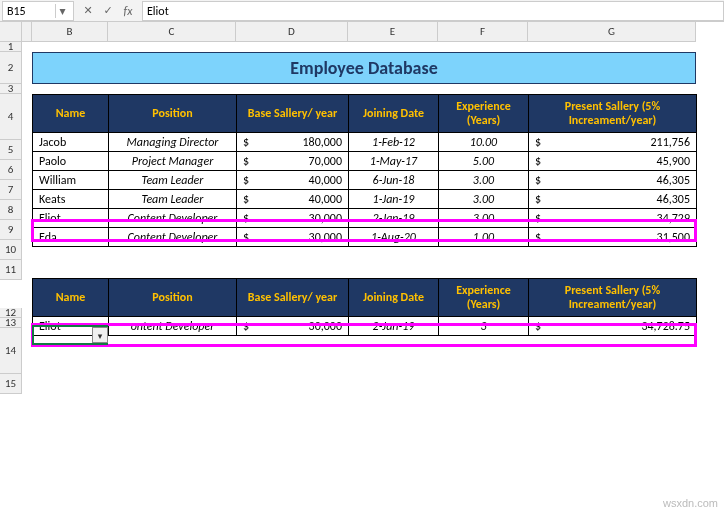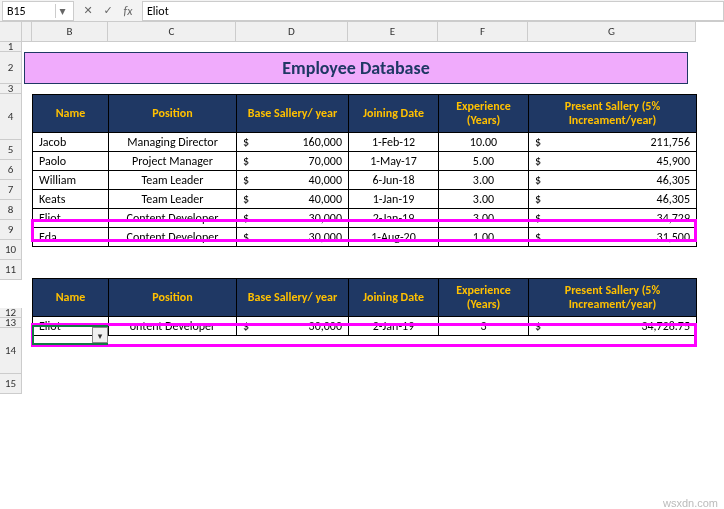--- a/index.html
+++ b/index.html
@@ -32,26 +32,26 @@
     .cA { width: 10px; }
     .cB { width: 76px; }
     .cC { width: 128px; }
     .cD { width: 112px; }
     .cE { width: 90px; }
     .cF { width: 90px; }
     .cG { width: 168px; }
     
     .content { position: relative; }
     
-    .title-band { position: absolute; left: 2px; top: 10px; width: 664px; height: 32px; background: #f0abfc; display: flex; align-items: center; justify-content: center; font-size: 18px; font-weight: bold; color: #1f3864; border: 1px solid #1f3864; }
+    .title-band { position: absolute; left: 10px; top: 10px; width: 664px; height: 32px; background: #7dd3fc; display: flex; align-items: center; justify-content: center; font-size: 18px; font-weight: bold; color: #1f3864; border: 1px solid #1f3864; }
     
     .tbl { position: absolute; border-collapse: collapse; }
     .tbl th { background: #1f3864; color: #ffc000; font-weight: bold; padding: 4px 6px; border: 1px solid #000; text-align: center; font-size: 12px; line-height: 1.2; }
     .tbl td { border: 1px solid #000; padding: 0 6px; height: 19px; font-size: 12px; background: #fff; }
-    .tbl .center { text-align: center; }
+    .tbl .center { text-align: center; font-style: italic; }
     .tbl .dollar-cell { position: relative; padding-left: 14px; text-align: right; }
     .tbl .dollar-cell::before { content: "$"; position: absolute; left: 6px; }
     
     .tbl1 { left: 10px; top: 52px; }
     .tbl2 { left: 10px; top: 236px; }
     .hl-outer { position: absolute; border: 3px solid #ff00ff; pointer-events: none; }
     .hl1 { left: 9px; top: 177px; width: 666px; height: 23px; }
     .hl2 { left: 9px; top: 281px; width: 666px; height: 24px; }
     
     
@@ -118,21 +118,21 @@
           <th class="cB">Name</th>
           <th class="cC">Position</th>
           <th class="cD">Base Sallery/ year</th>
           <th class="cE">Joining Date</th>
           <th class="cF">Experience (Years)</th>
           <th class="cG">Present Sallery (5% Increament/year)</th>
         </tr>
         <tr>
               <td class="cB">Jacob</td>
               <td class="cC center">Managing Director</td>
-              <td class="cD dollar-cell">160,000</td>
+              <td class="cD dollar-cell">180,000</td>
               <td class="cE center">1-Feb-12</td>
               <td class="cF center">10.00</td>
               <td class="cG dollar-cell">211,756</td>
             </tr>
         <tr>
               <td class="cB">Paolo</td>
               <td class="cC center">Project Manager</td>
               <td class="cD dollar-cell">70,000</td>
               <td class="cE center">1-May-17</td>
               <td class="cF center">5.00</td>

